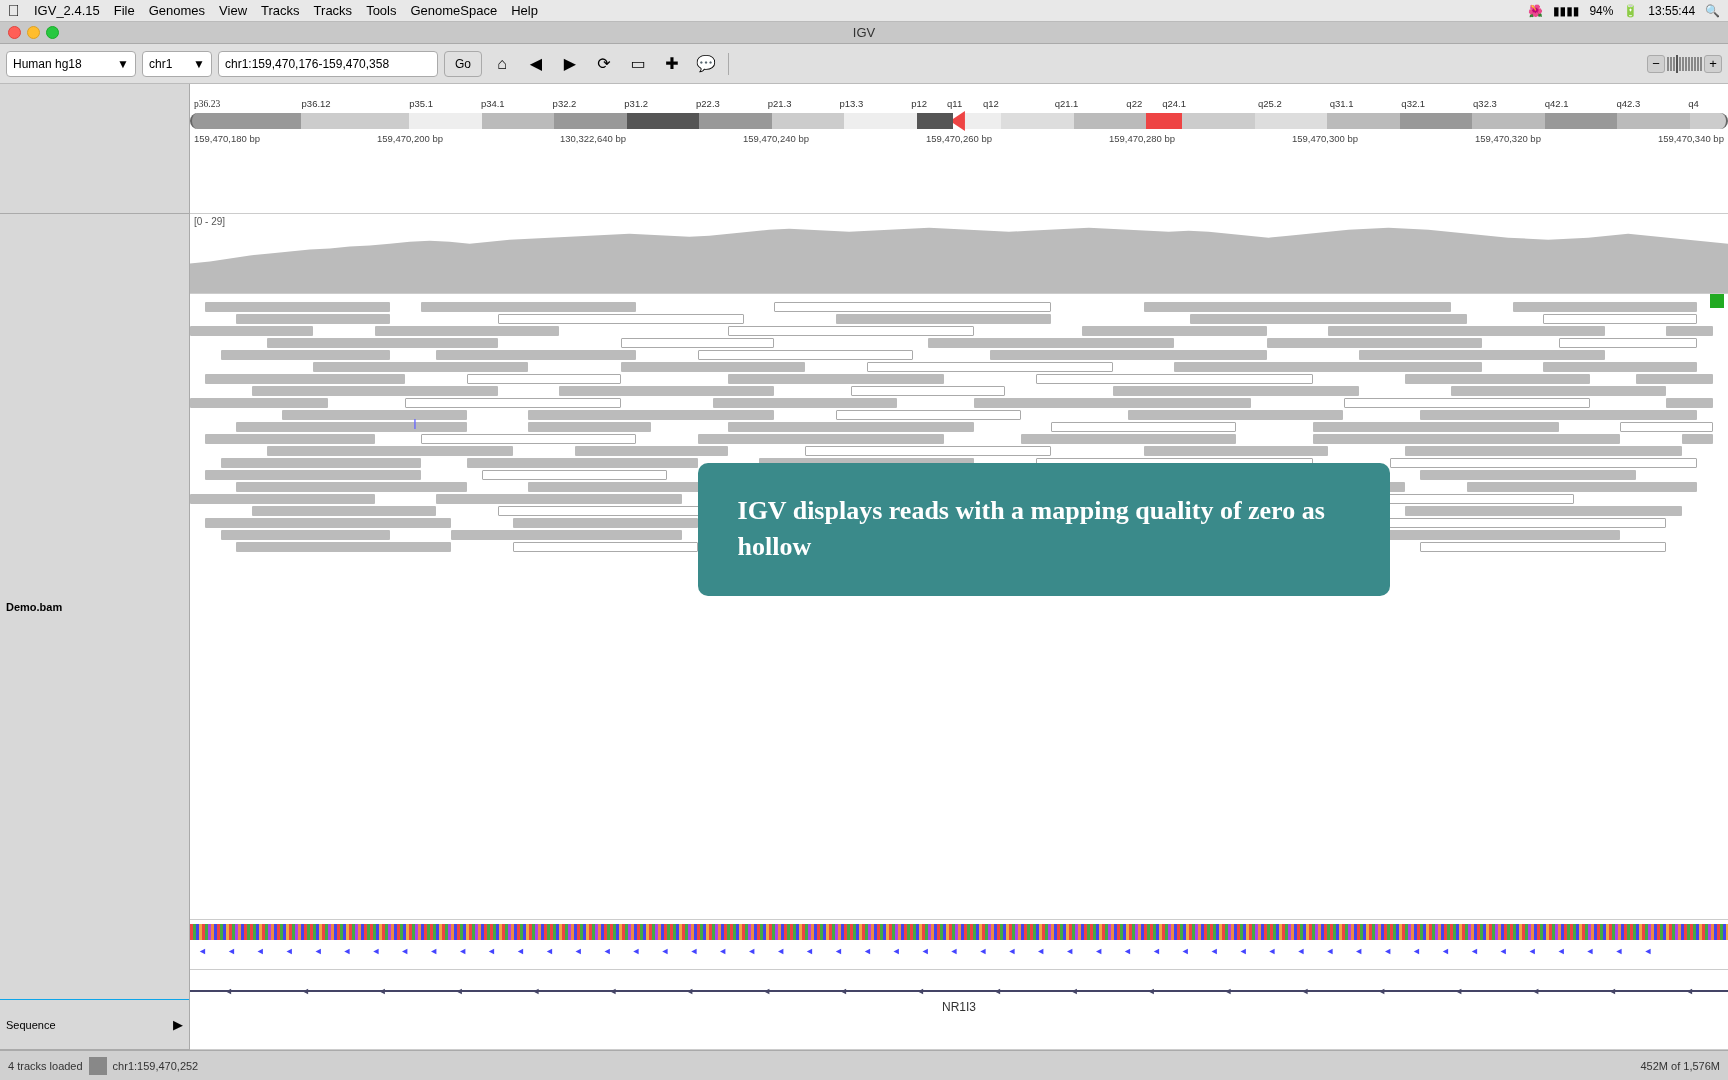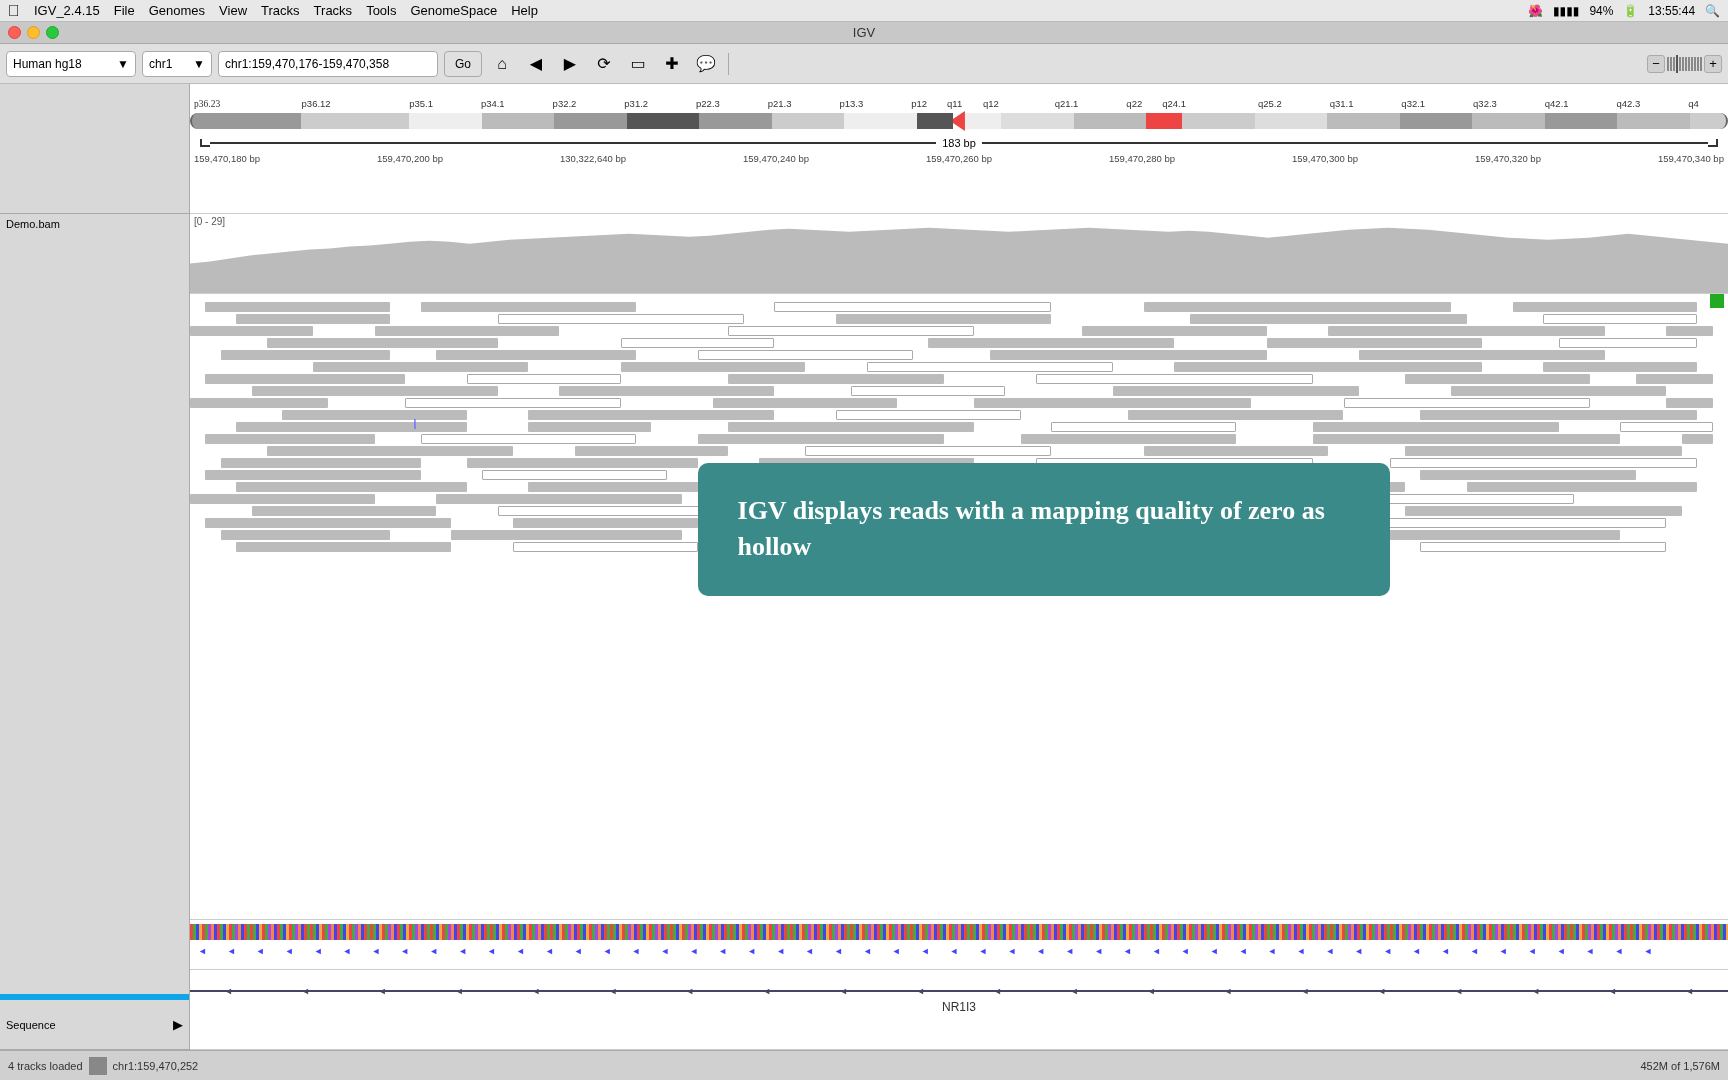--- a/index.html
+++ b/index.html
@@ -214,21 +214,21 @@
   </div>
 </div>
 
 <div id="main" style="height: 966px;">
 
   <div id="left-panel">
 
     <div class="left-top"></div>
 
 
-    <div class="left-bam" style="flex:1;border-bottom:6px solid #0ea5e9;display:flex;align-items:flex-start;padding:4px 6px;">
+    <div class="left-bam" style="flex:1;border-bottom:1px solid #0ea5e9;display:flex;align-items:center;padding:4px 6px;font-weight:bold;">
       <span style="font-size:11px;">Demo.bam</span>
     </div>
 
     <div class="left-sequence" style="height:50px;border-bottom:1px solid #aaa;display:flex;align-items:center;padding:0 6px;">
       <span style="font-size:11px;">Sequence</span>
       <span style="margin-left:auto;font-size:13px;">▶</span>
     </div>
 
   </div>
 
@@ -282,29 +282,20 @@
         <div style="flex:2;height:16px;background:#ccc;"></div>
         <div style="flex:2;height:16px;background:#ddd;"></div>
         <div style="flex:2;height:16px;background:#bbb;"></div>
         <div style="flex:2;height:16px;background:#999;"></div>
         <div style="flex:2;height:16px;background:#bbb;"></div>
         <div style="flex:2;height:16px;background:#999;"></div>
         <div style="flex:2;height:16px;background:#bbb;"></div>
         <div style="flex:1;height:16px;background:#ccc;border-right:2px solid #666;border-radius:0 8px 8px 0;"></div>
       </div>
 
-      <div style="width:100%;padding:4px 10px;">
-        <div style="display:flex;align-items:center;width:100%;height:12px;">
-          <div style="width:10px;height:8px;border-left:2px solid #333;border-bottom:2px solid #333;"></div>
-          <div style="flex:1;height:2px;background:#333;"></div>
-          <span style="font-size:11px;margin:0 6px;">183 bp</span>
-          <div style="flex:1;height:2px;background:#333;"></div>
-          <div style="width:10px;height:8px;border-right:2px solid #333;border-bottom:2px solid #333;"></div>
-        </div>
-      </div>
 
       <div style="display:flex;width:100%;font-size:9.5px;color:#444;padding:0 4px;justify-content:space-between;">
         <span>159,470,180 bp</span>
         <span>159,470,200 bp</span>
         <span>130,322,640 bp</span>
         <span>159,470,240 bp</span>
         <span>159,470,260 bp</span>
         <span>159,470,280 bp</span>
         <span>159,470,300 bp</span>
         <span>159,470,320 bp</span>

